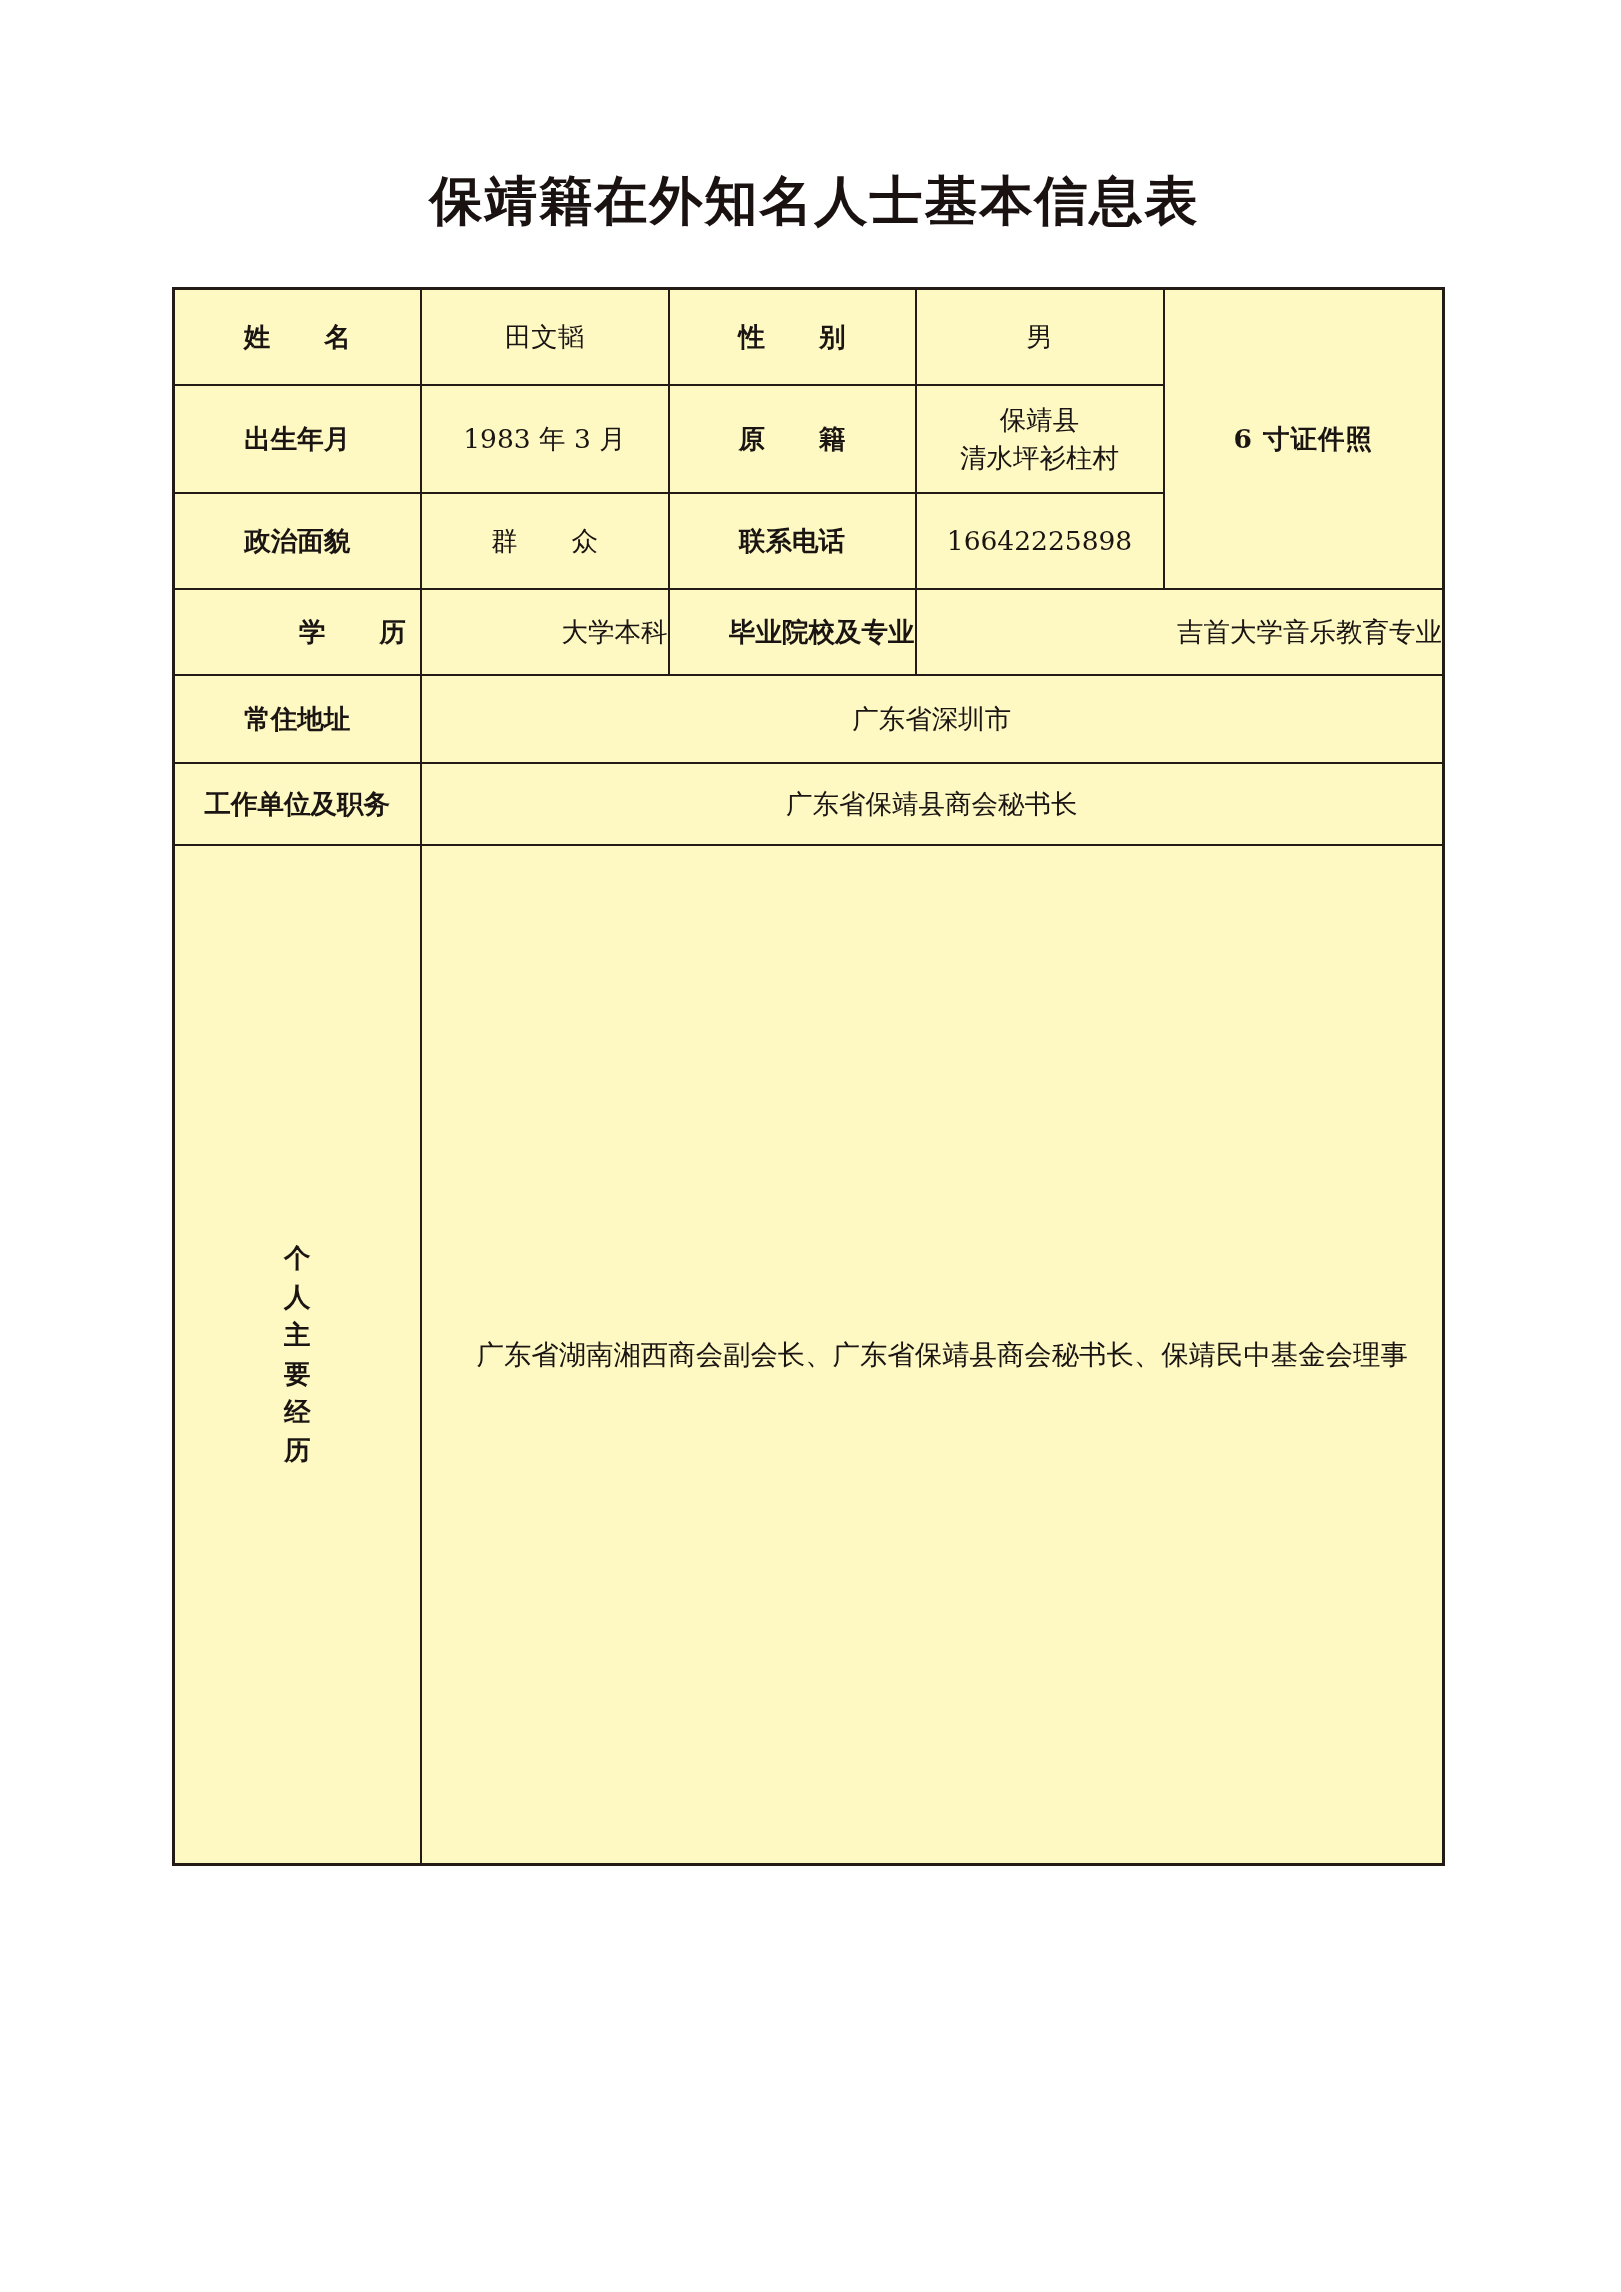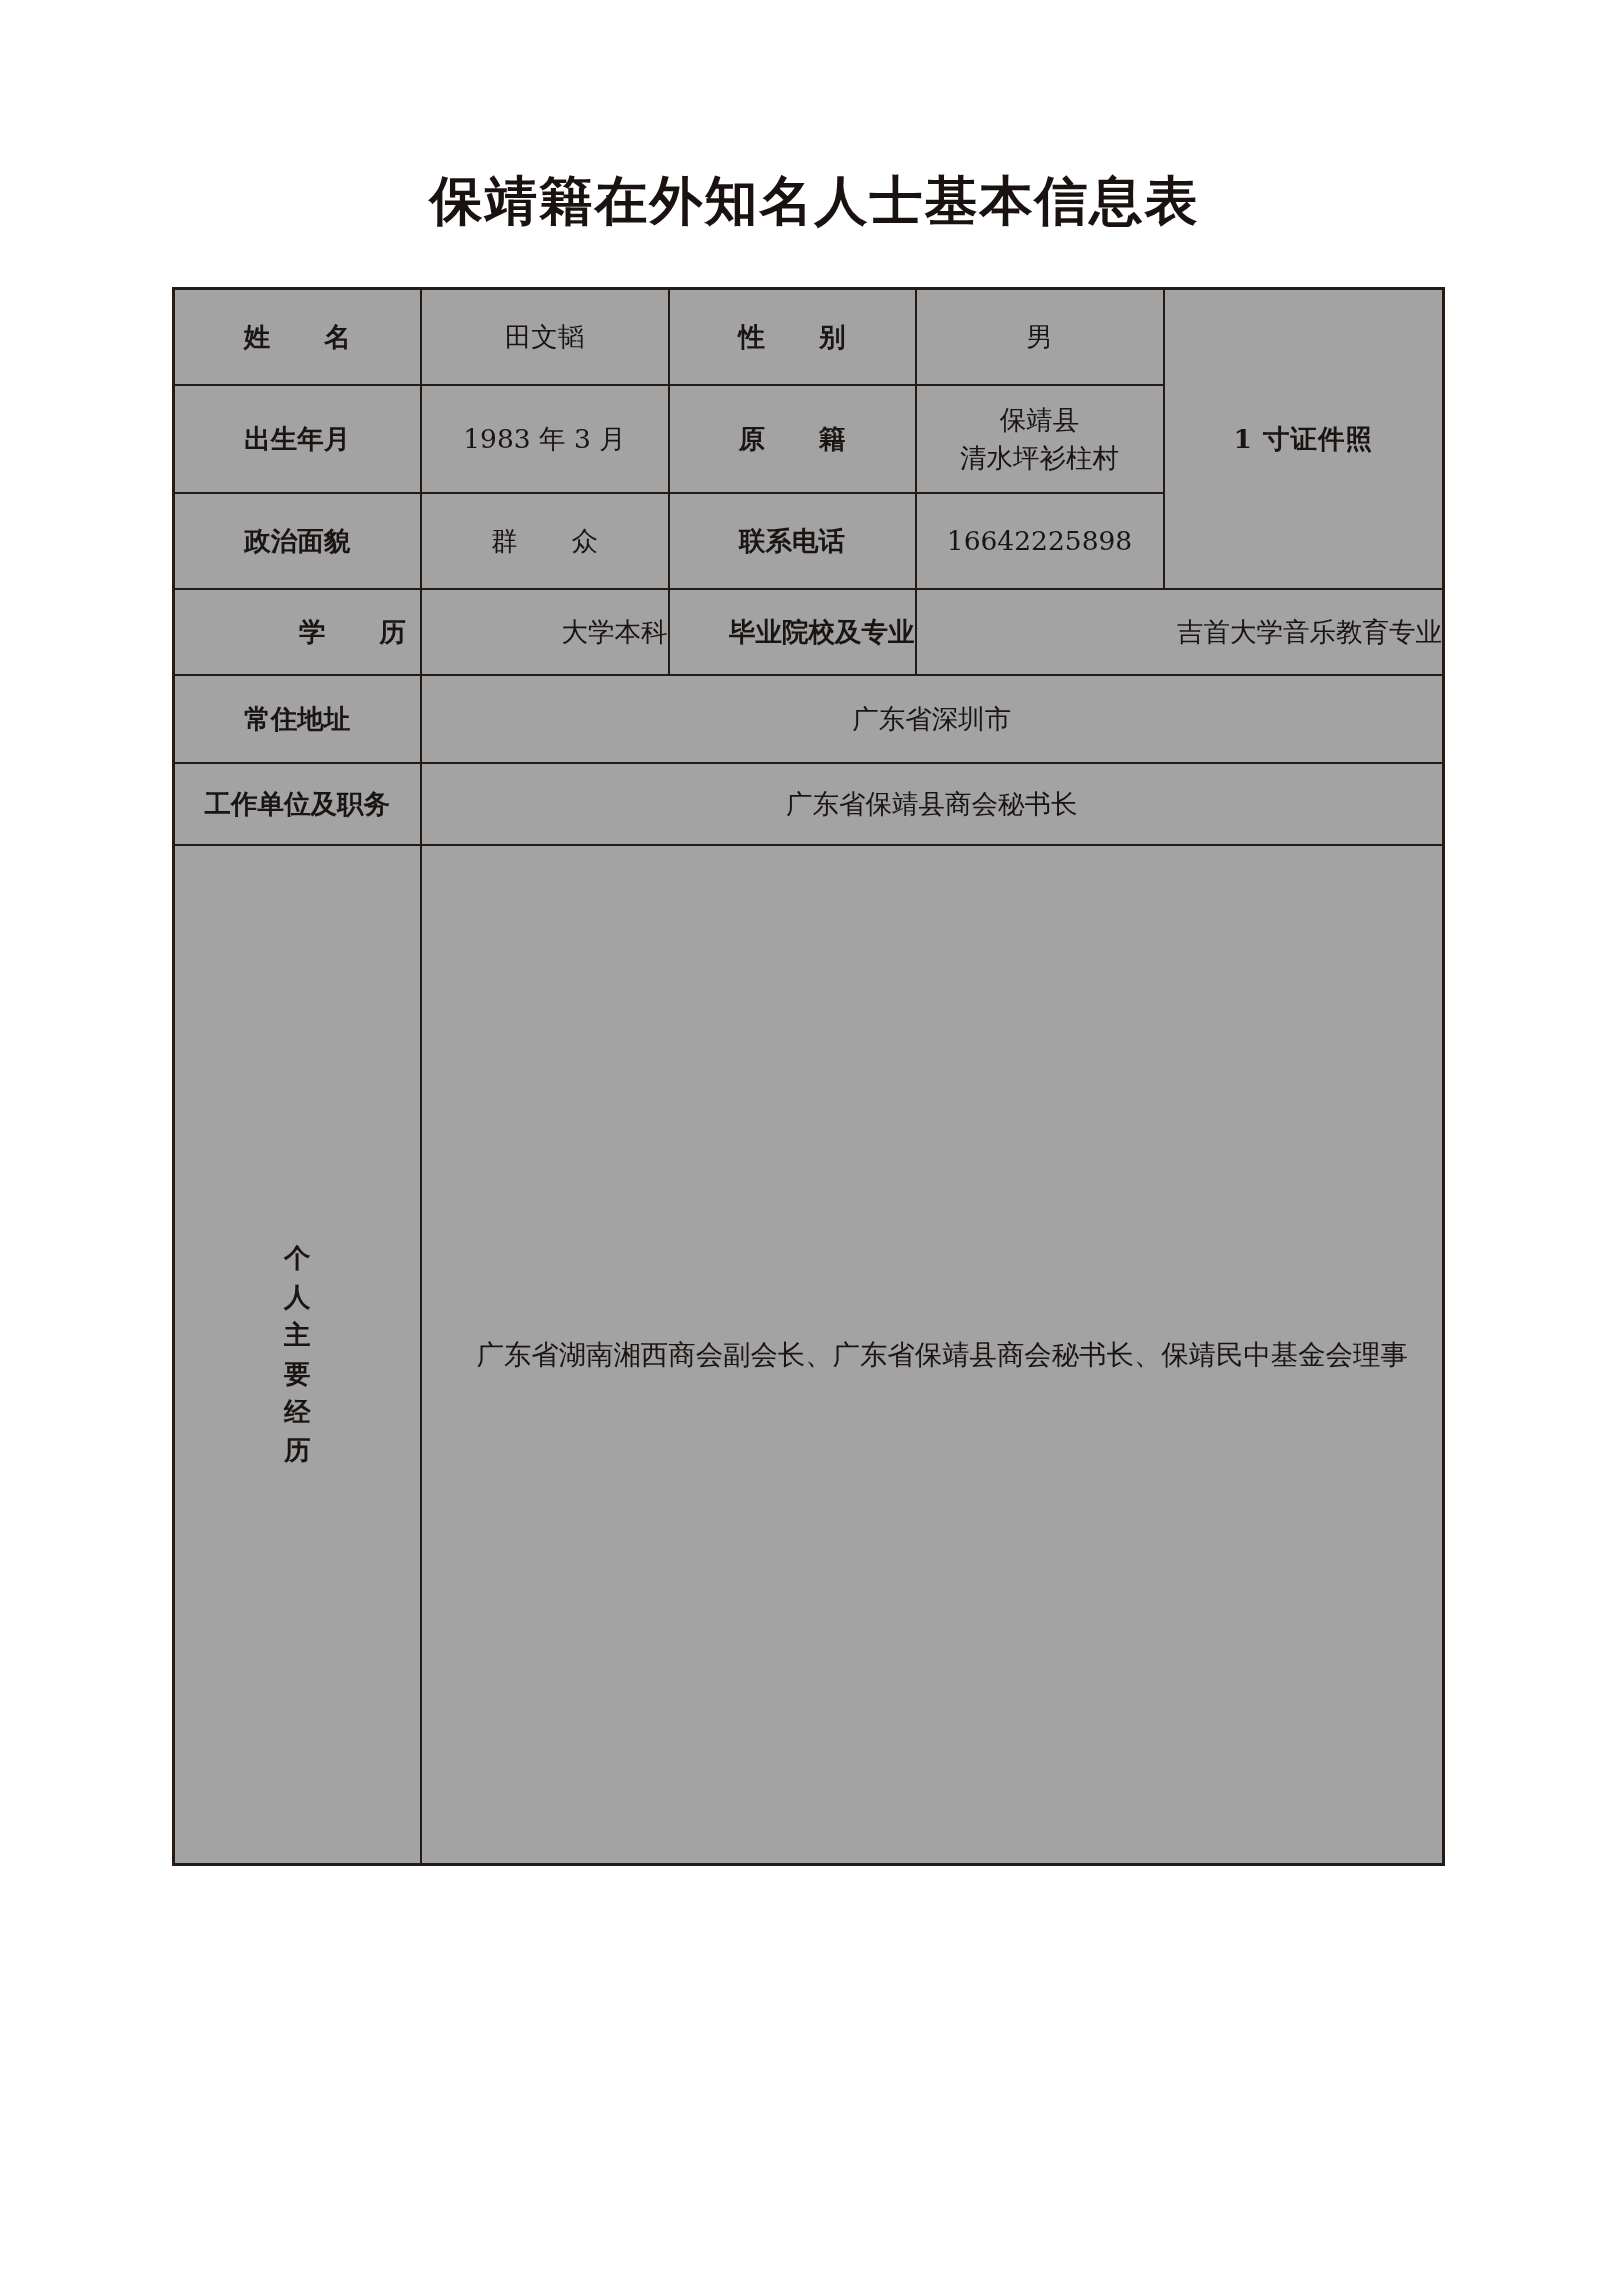--- a/index.html
+++ b/index.html
@@ -39,21 +39,21 @@
     color: #1a1210;
   }
 
   .form-table {
     position: absolute;
     left: 172px;
     top: 287px;
     width: 1270px;
     border-collapse: collapse;
     table-layout: fixed;
-    background: #a3a3a3;
+    background: #fef9c3;
   }
 
   .form-table td {
     border: 2px solid #241a16;
     padding: 0;
     vertical-align: middle;
     text-align: center;
     font-size: 26.5px;
     line-height: 1.45;
     color: #1a1412;
@@ -149,21 +149,21 @@
       <col style="width:248px">
       <col style="width:280px">
     </colgroup>
     <tbody>
 
       <tr class="r1">
         <td class="lbl-wide">姓　名</td>
         <td class="val">田文韬</td>
         <td class="lbl-wide">性　别</td>
         <td class="val">男</td>
-        <td class="photo-cell" rowspan="3">1 寸证件照</td>
+        <td class="photo-cell" rowspan="3">6 寸证件照</td>
       </tr>
 
       <tr class="r2">
         <td class="lbl">出生年月</td>
         <td class="val num">1983 年 3 月</td>
         <td class="lbl-wide">原　籍</td>
         <td class="val two-line">
           <div>保靖县</div>
           <div>清水坪衫柱村</div>
         </td>

